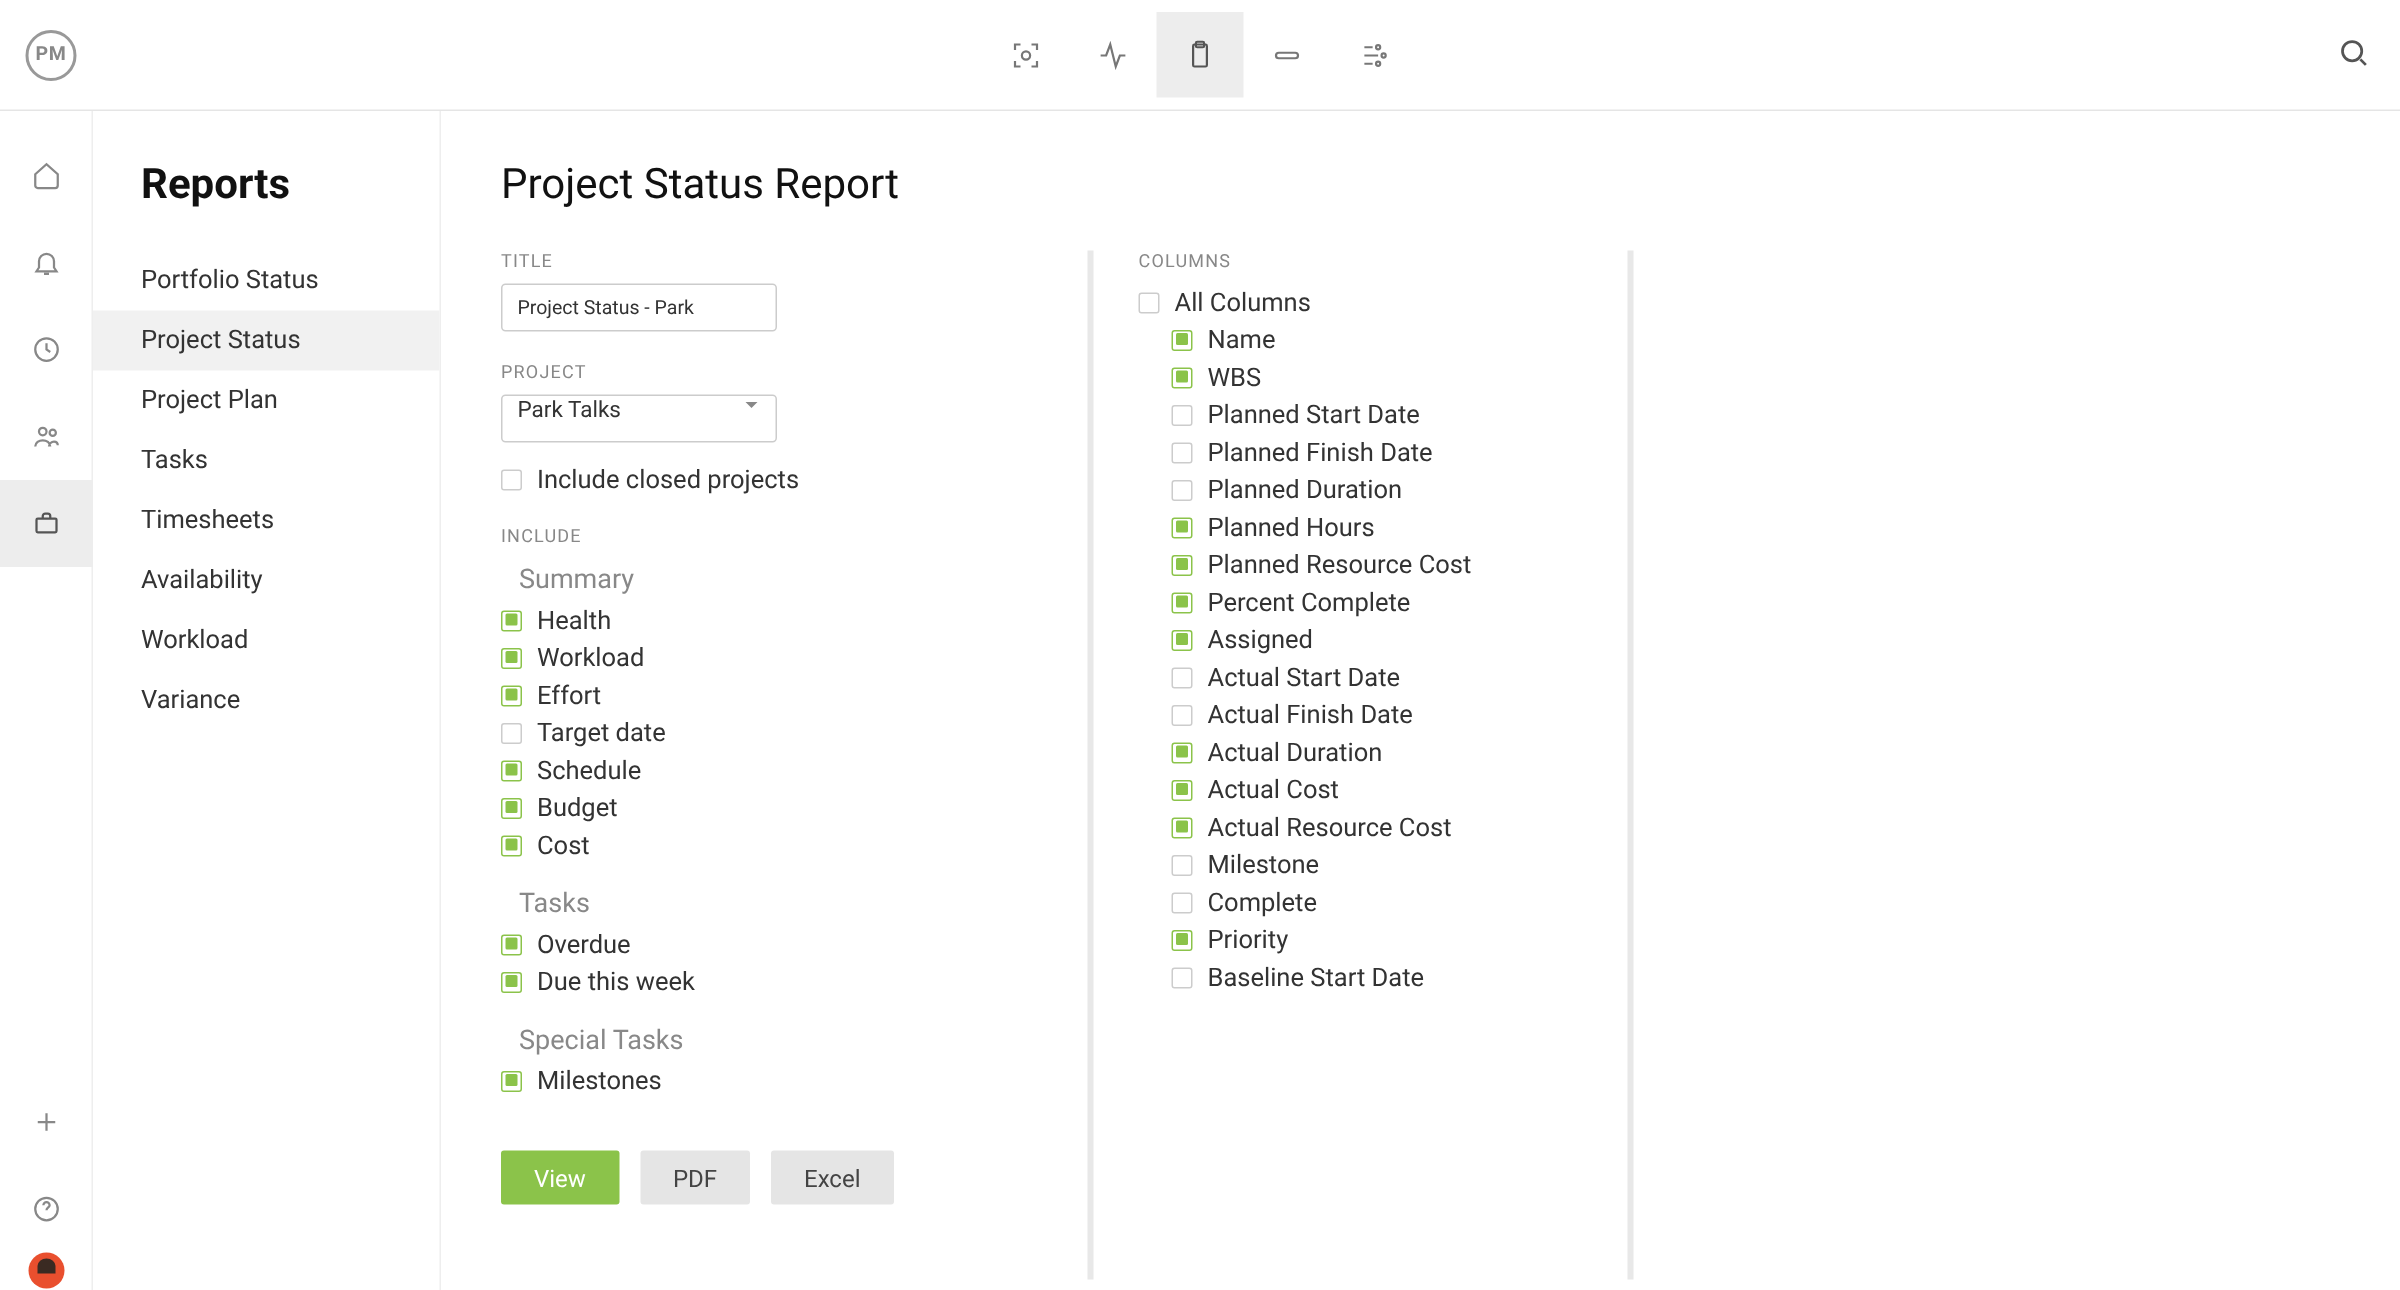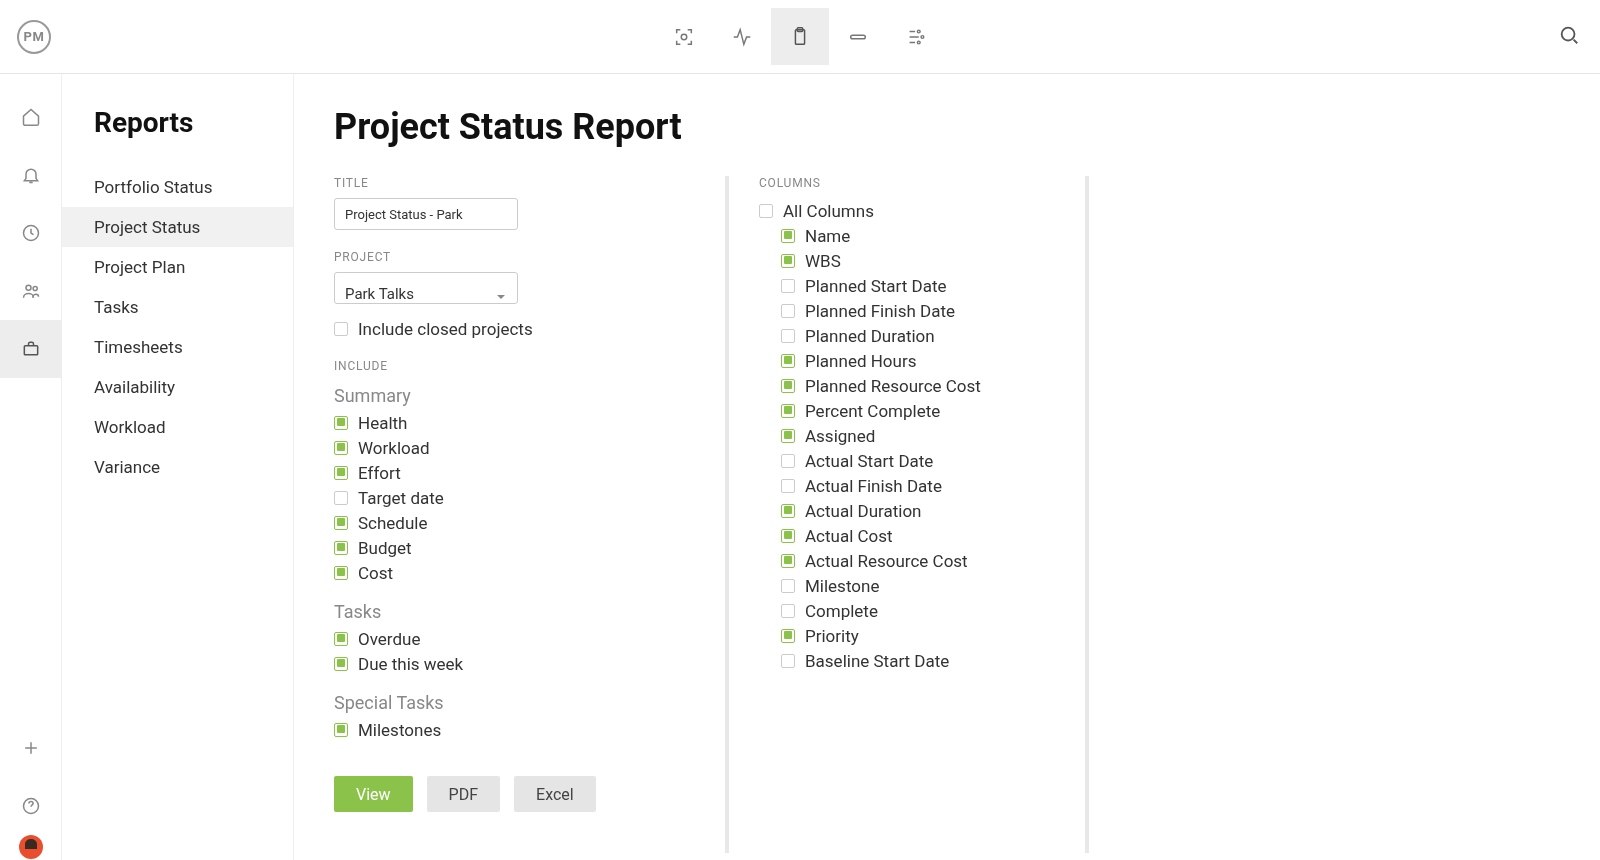--- a/index.html
+++ b/index.html
@@ -21,30 +21,30 @@
 .rail-spacer{flex:1}
 .avatar{width:24px;height:24px;border-radius:50%;background:#e94f2e;margin-bottom:18px;position:relative}
 .avatar::after{content:"";position:absolute;top:4px;left:6px;width:12px;height:10px;background:#3a2a22;border-radius:50% 50% 0 0}
 
 .sidebar{width:232px;border-right:1px solid #eee;padding:32px 0 0 0}
 .sidebar h1{font-size:28px;font-weight:700;padding:0 32px 28px;color:#111}
 .side-item{padding:10px 32px;font-size:17px;color:#333;cursor:pointer}
 .side-item.active{background:#f1f1f1}
 
 .main{flex:1;padding:32px 40px 24px 40px;overflow:hidden;display:flex;flex-direction:column}
-.main h1{font-size:36px;font-weight:700;color:#111;margin-bottom:28px}
+.main h1{font-size:28px;font-weight:400;color:#111;margin-bottom:28px}
 .form-area{display:flex;gap:0;flex:1;position:relative}
 .col-left{width:395px;padding-right:16px;border-right:4px solid #e8e8e8;position:relative;display:flex;flex-direction:column}
 .col-right{padding-left:30px;border-right:4px solid #e8e8e8;width:360px;position:relative}
 
 .sect-label{font-size:12px;letter-spacing:0.8px;color:#888;text-transform:uppercase;margin-bottom:8px}
 .text-input{width:184px;height:32px;border:1px solid #ccc;border-radius:3px;padding:0 10px;font-size:13px;color:#333;margin-bottom:20px}
-.select{width:184px;height:32px;border:1px solid #ccc;border-radius:3px;padding:0 10px;font-size:15px;color:#333;display:flex;align-items:flex-end;justify-content:space-between;cursor:pointer;margin-bottom:12px}
+.select{width:184px;height:32px;border:1px solid #ccc;border-radius:3px;padding:0 10px;font-size:15px;color:#333;display:flex;align-items:flex-start;justify-content:space-between;cursor:pointer;margin-bottom:12px}
 .select svg{width:12px;height:12px;fill:#888}
-.subhead{font-size:18px;color:#888;margin:4px 0 4px}
+.subhead{font-size:18px;color:#888;margin:4px 12px 4px}
 .check-row{display:flex;align-items:center;gap:10px;padding:2.5px 0;font-size:17px;color:#333;cursor:pointer}
 .chk{width:14px;height:14px;border:1.5px solid #ccc;border-radius:2px;flex-shrink:0}
 .chk.on{background:#8bc34a;border-color:#8bc34a;position:relative}
 .chk.on::after{content:"";position:absolute;top:2.5px;left:2.5px;width:6px;height:6px;background:#8bc34a}
 .chk.on{background:#fff;border-color:#8bc34a}
 .chk.on::after{top:1.5px;left:1.5px;width:8px;height:8px;background:#8bc34a;border-radius:1px}
 .indent{padding-left:22px}
 
 .btn-row{display:flex;gap:14px;margin-top:22px}
 .btn{height:36px;padding:0 22px;border:none;border-radius:2px;font-size:16px;cursor:pointer}

